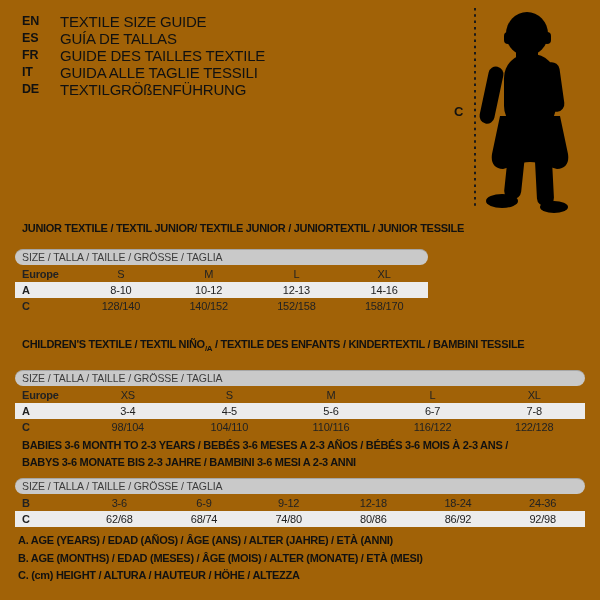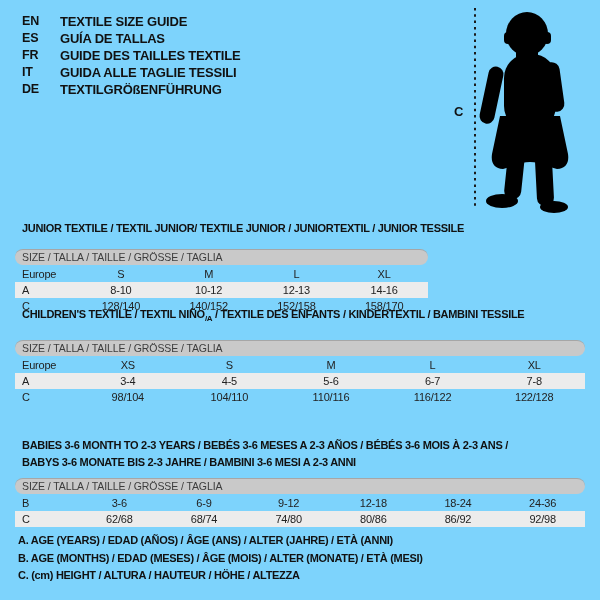--- a/index.html
+++ b/index.html
@@ -1,51 +1,51 @@
 <!DOCTYPE html>
 <html><head>
 <meta charset="utf-8">
 <style>
   * { margin:0; padding:0; box-sizing:border-box; }
   html,body { background:#fff; }
   .page {
-    position:relative; width:600px; height:600px; background:#7dd3fc;
+    position:relative; width:600px; height:600px; background:#a16207;
     font-family:"Liberation Sans", sans-serif; color:#111; overflow:hidden;
   }
 
   
   .lang-block { position:absolute; left:22px; top:13px; }
   .lang-row { display:flex; height:17px; line-height:17px; }
   .lang-code { width:38px; font-size:12.5px; font-weight:bold; letter-spacing:-0.2px; }
-  .lang-title { font-size:13px; font-weight:bold; letter-spacing:-0.2px; white-space:nowrap; }
+  .lang-title { font-size:15px; font-weight:normal; letter-spacing:-0.2px; white-space:nowrap; }
 
   
   .figure-area { position:absolute; left:450px; top:4px; width:135px; height:210px; }
   .height-label { position:absolute; left:454px; top:104px; font-size:13px; font-weight:600; }
 
   
   .sec { position:absolute; left:15px; width:570px; }
   .sec1 { top:214px; }
-  .sec2 { top:300px; }
+  .sec2 { top:330px; }
   .sec3 { top:437px; }
   .tbl-title { font-size:11px; font-weight:bold; letter-spacing:-0.3px; white-space:nowrap; padding-left:7px; line-height:13px;margin-top:8px; }
   .tbl-title-line { font-size:11px; font-weight:bold; letter-spacing:-0.3px; white-space:nowrap; padding-left:7px; line-height:17px; }
   .tbl-title sub { font-size:8px; }
   .sec1 .bar { margin-top:14px; width:413px; }
   .sec2 .bar { margin-top:15px; width:570px; }
   .sec3 .bar { margin-top:7px; width:570px; }
   .bar {
     height:16px; line-height:15px; background:#c9c9c9; border-top:1px solid #a6a6a6;
     font-size:10.5px; color:#3c3c3c; padding-left:7px; letter-spacing:-0.1px;border-radius:8px;
   }
   table { border-collapse:collapse; table-layout:fixed; margin-top:1px; }
   .sec1 table { width:413px; }
   .sec2 table, .sec3 table { width:570px; }
   td { height:16px; font-size:11px; color:#222; text-align:center; letter-spacing:-0.2px; padding:0; }
-  td:first-child { width:62px; text-align:left; padding-left:7px; }
+  td:first-child { width:62px; text-align:left; padding-left:7px;font-weight:bold; }
   tr.shade { background:#ececec; }
 
   
   .notes { position:absolute; left:18px; top:532px; }
   .note-line { font-size:11px; font-weight:bold; letter-spacing:-0.3px; line-height:17.5px; white-space:nowrap; }
 </style>
 </head>
 <body>
 
 <div class="page">

